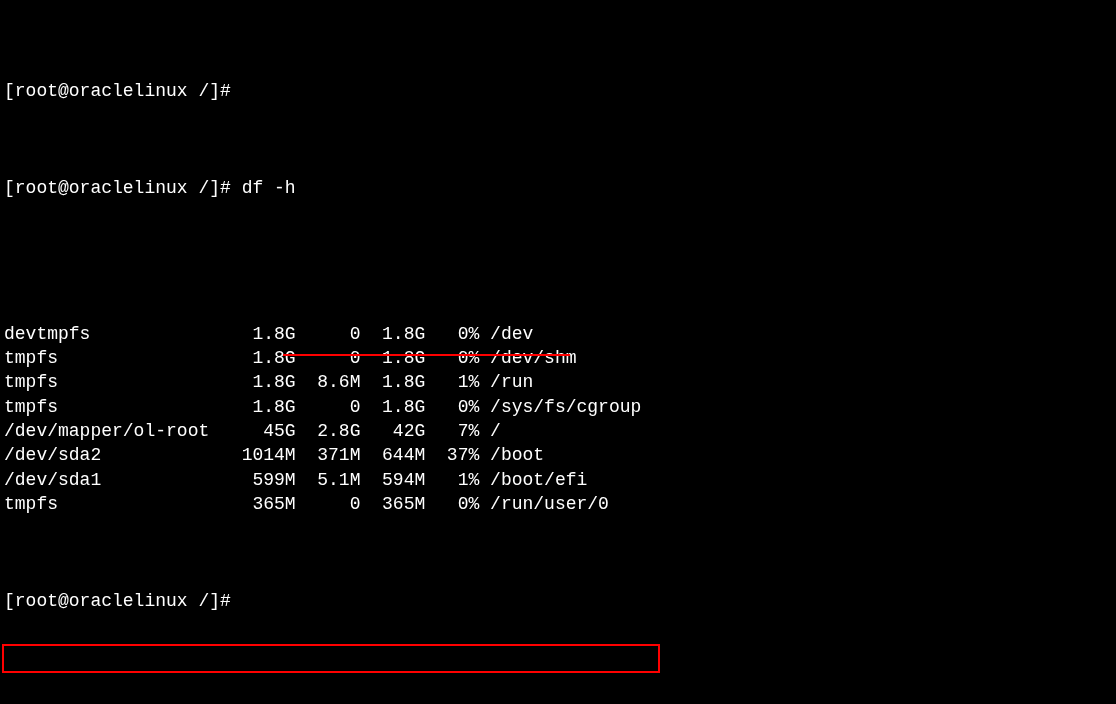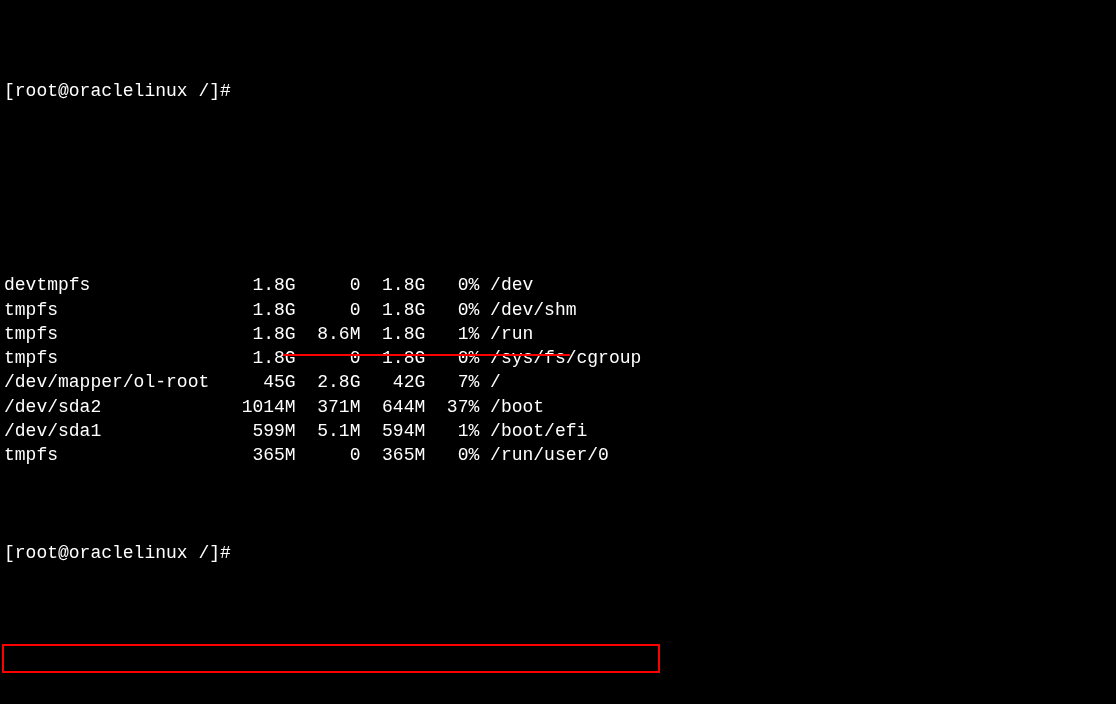--- a/index.html
+++ b/index.html
@@ -39,20 +39,21 @@
 </style>
 </head>
 <body>
 
 <div class="terminal">
 
 
 <div class="row"><span class="prompt">[root@oraclelinux /]#</span></div>
 
 
+<div class="row"><span class="prompt">[root@oraclelinux /]#</span><span> </span><span class="cmd">df -h</span></div>
 
 
 
 
 <div id="table1-body"><div class="row">devtmpfs               1.8G     0  1.8G   0% /dev</div><div class="row">tmpfs                  1.8G     0  1.8G   0% /dev/shm</div><div class="row">tmpfs                  1.8G  8.6M  1.8G   1% /run</div><div class="row">tmpfs                  1.8G     0  1.8G   0% /sys/fs/cgroup</div><div class="row">/dev/mapper/ol-root     45G  2.8G   42G   7% /</div><div class="row">/dev/sda2             1014M  371M  644M  37% /boot</div><div class="row">/dev/sda1              599M  5.1M  594M   1% /boot/efi</div><div class="row">tmpfs                  365M     0  365M   0% /run/user/0</div></div>
 
 
 <div class="row"><span class="prompt">[root@oraclelinux /]#</span></div>
 
 

